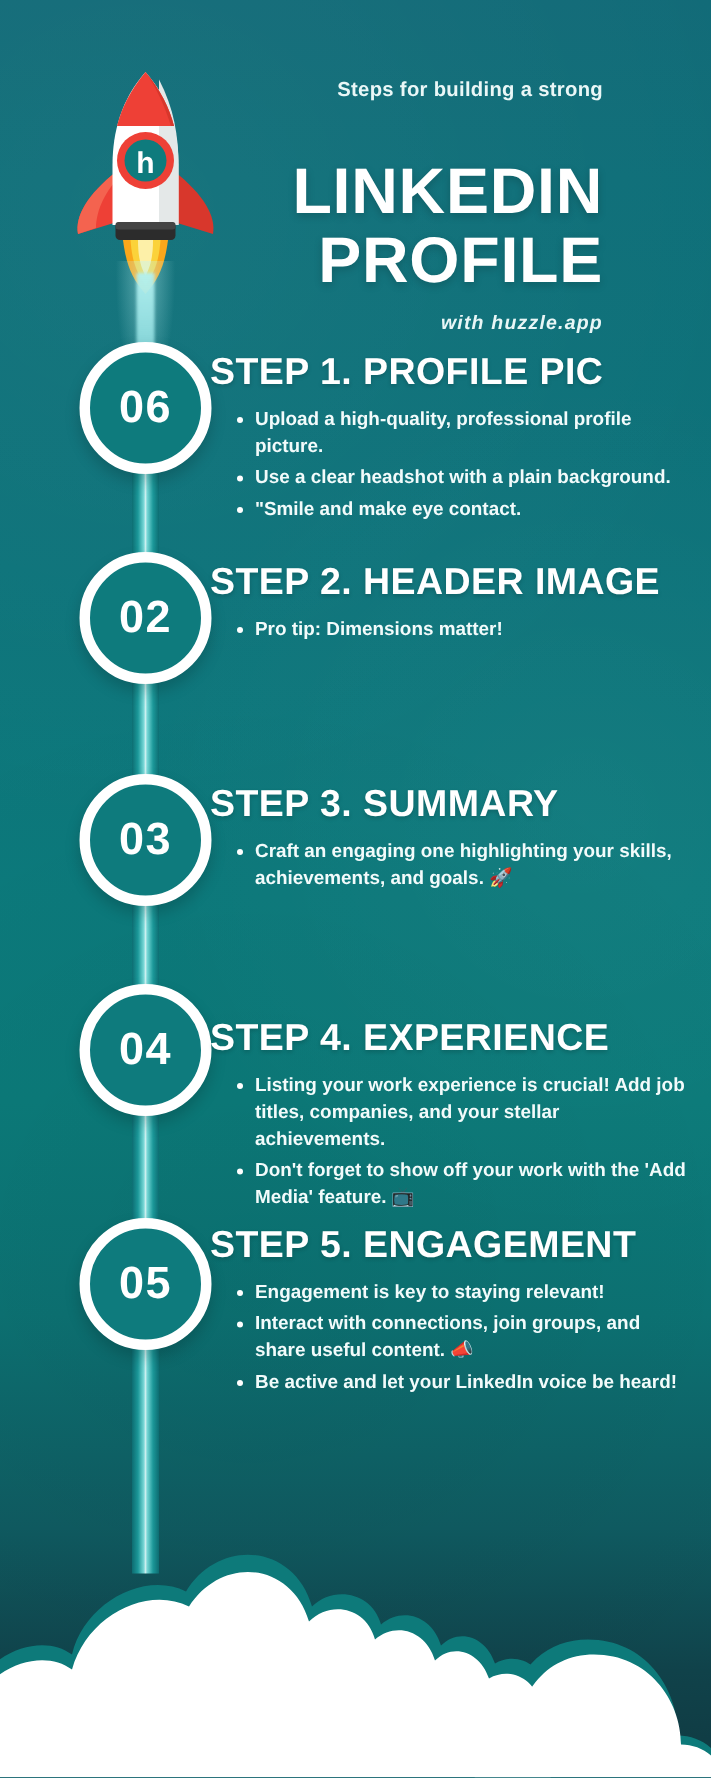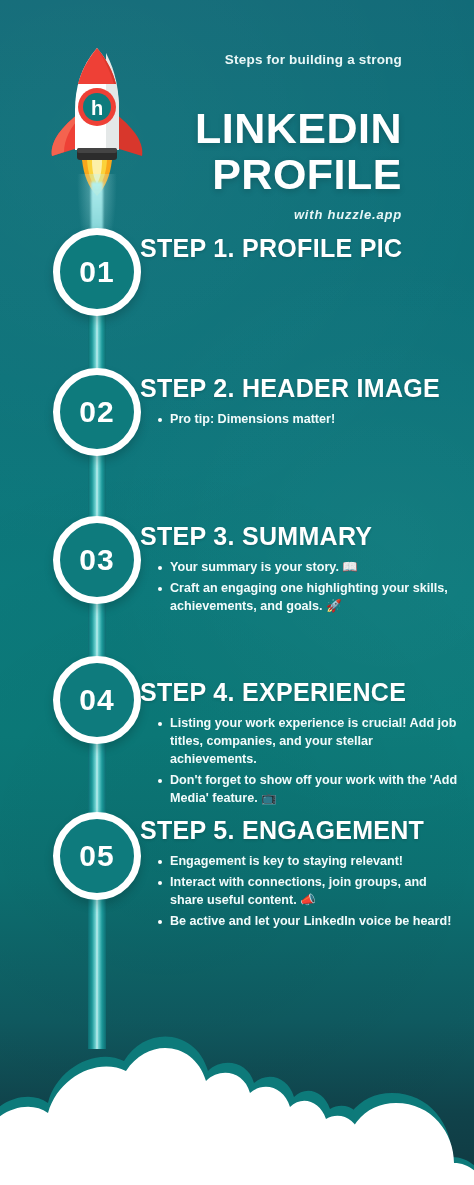--- a/index.html
+++ b/index.html
@@ -143,45 +143,49 @@
     <div class="subtitle">with huzzle.app</div>
   </div>
 
   <div class="spine">
     <div class="band"></div>
   </div>
 
   <div class="steps">
       <div class="step" style="top: 228px;">
         <div class="badge" style="top: 0px;">
-          <span>01</span>
+          <span>06</span>
         </div>
         <div class="step-body" style="top: 6px;">
           <div class="step-title">STEP 1. PROFILE PIC</div>
+          <ul class="bullets">
+            <li>Upload a high-quality, professional profile picture.</li>
+            <li>Use a clear headshot with a plain background.</li>
+            <li>"Smile and make eye contact.</li>
+          </ul>
         </div>
       </div>
       <div class="step" style="top: 368px;">
         <div class="badge" style="top: 0px;">
           <span>02</span>
         </div>
         <div class="step-body" style="top: 6px;">
           <div class="step-title">STEP 2. HEADER IMAGE</div>
           <ul class="bullets">
             <li>Pro tip: Dimensions matter!</li>
           </ul>
         </div>
       </div>
       <div class="step" style="top: 516px;">
         <div class="badge" style="top: 0px;">
           <span>03</span>
         </div>
         <div class="step-body" style="top: 6px;">
           <div class="step-title">STEP 3. SUMMARY</div>
           <ul class="bullets">
-            <li>Your summary is your story. 📖</li>
             <li>Craft an engaging one highlighting your skills, achievements, and goals. 🚀</li>
           </ul>
         </div>
       </div>
       <div class="step" style="top: 656px;">
         <div class="badge" style="top: 0px;">
           <span>04</span>
         </div>
         <div class="step-body" style="top: 22px;">
           <div class="step-title">STEP 4. EXPERIENCE</div>

